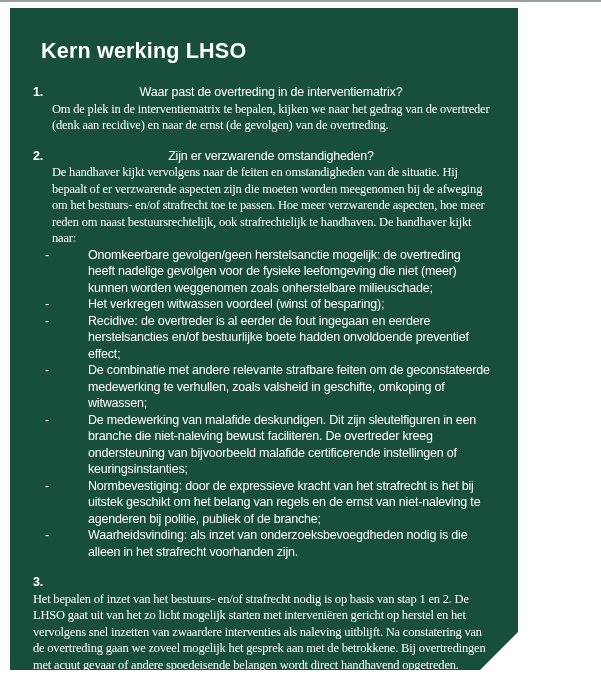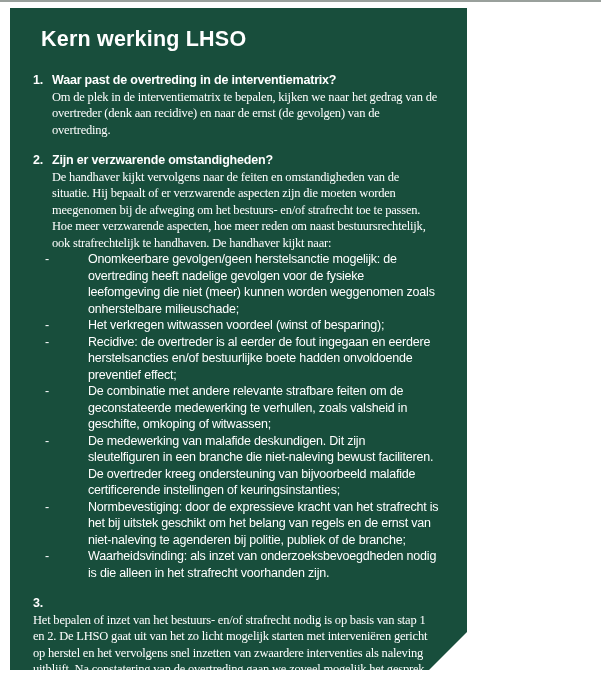--- a/index.html
+++ b/index.html
@@ -10,44 +10,44 @@
     position: relative;
     overflow: hidden;
   }
   .top-edge {
     position: absolute; top: 0; left: 0;
     width: 601px; height: 2px;
     background: #99a09c;
   }
   .panel {
     position: absolute; left: 10px; top: 8px;
-    width: 457px; height: 662px;
+    width: 508px; height: 662px;
     background: #184e3c;
     color: #ffffff;
     box-sizing: border-box;
-    padding: 19px 28px 0 23px;
+    padding: 31px 28px 0 23px;
     clip-path: polygon(0 0, 100% 0, 100% calc(100% - 38px), calc(100% - 38px) 100%, 0 100%);
     overflow: hidden;
   }
   .doc-title {
     font-size: 21.5px;
     font-weight: bold;
     letter-spacing: 0.2px;
     margin: 0 0 20px 8px;
   }
   .section {
     display: grid;
     grid-template-columns: 19px 1fr;
     font-size: 12.5px;
     line-height: 16.5px;
     letter-spacing: -0.2px;
   }
   .section:not(:first-child) { margin-top: 14px; }
   .sec-num { grid-column: 1; font-weight: bold; }
-  .sec-heading { grid-column: 2; font-weight: bold; }
+  .sec-heading { grid-column: 2; font-weight: normal; text-align: center; }
   .sec-body { grid-column: 2; font-family: Liberation Serif, serif; }
   .sec-body.full { grid-column: 1 / 3; }
   .bullets { grid-column: 1 / 3; margin-left: 12px; }
   .bullet { display: grid; grid-template-columns: 23px 1fr; }
   .bullet-dash { grid-column: 1; }
   .bullet-text { grid-column: 2; margin-left: 20px; }
 </style>
 </head>
 <body>
 

